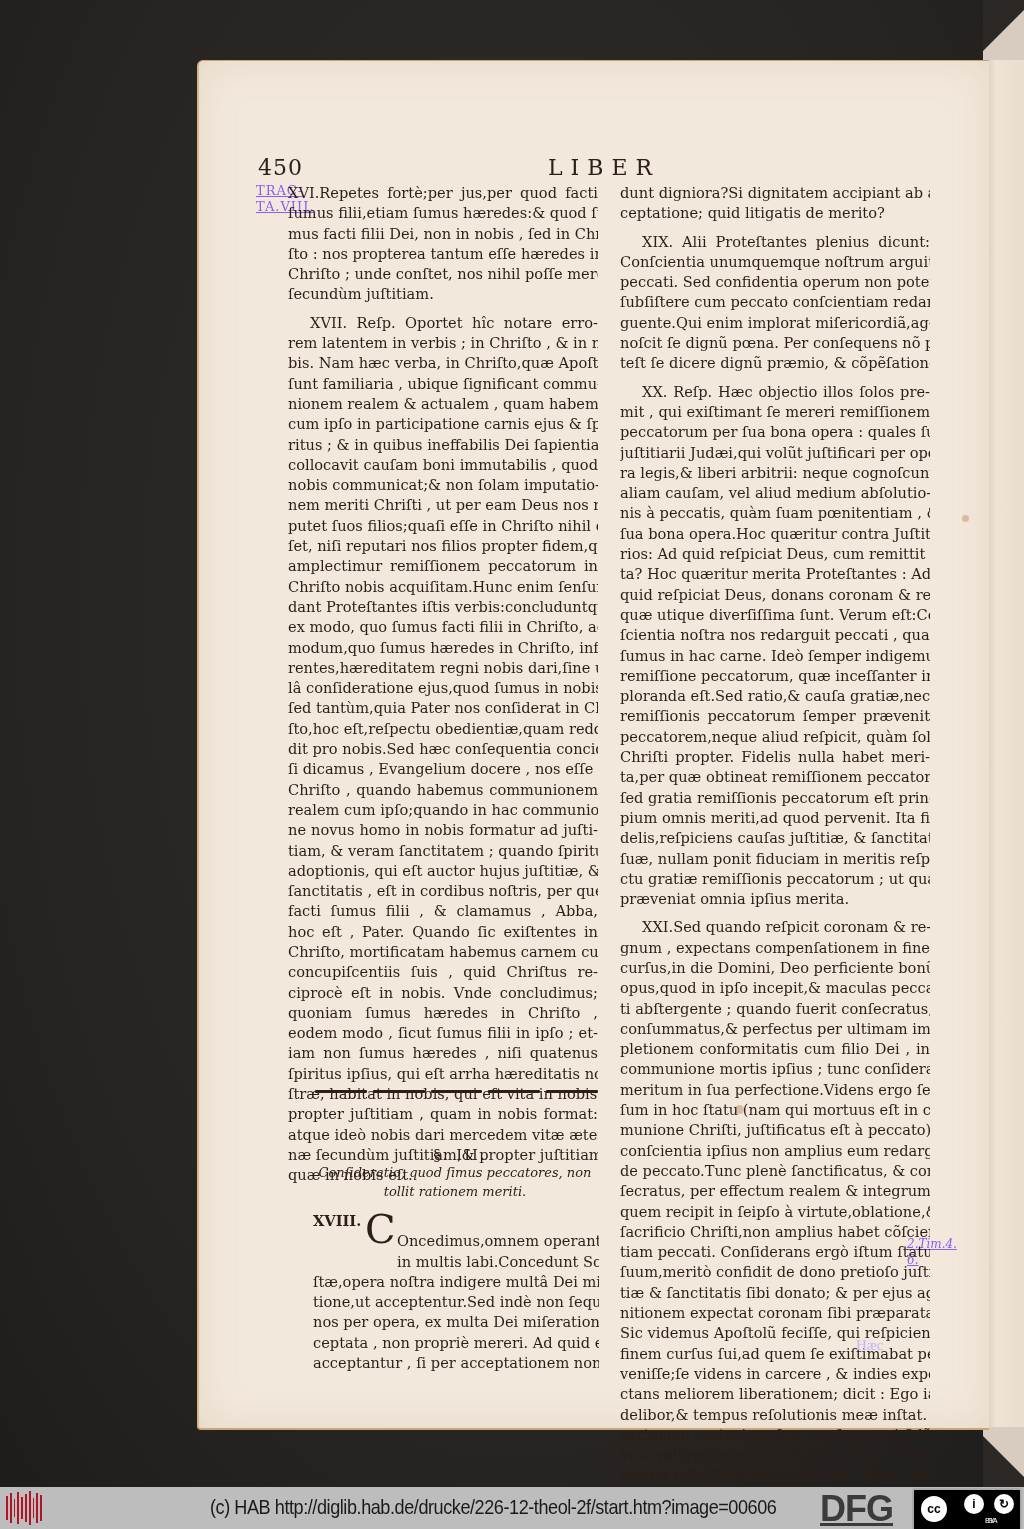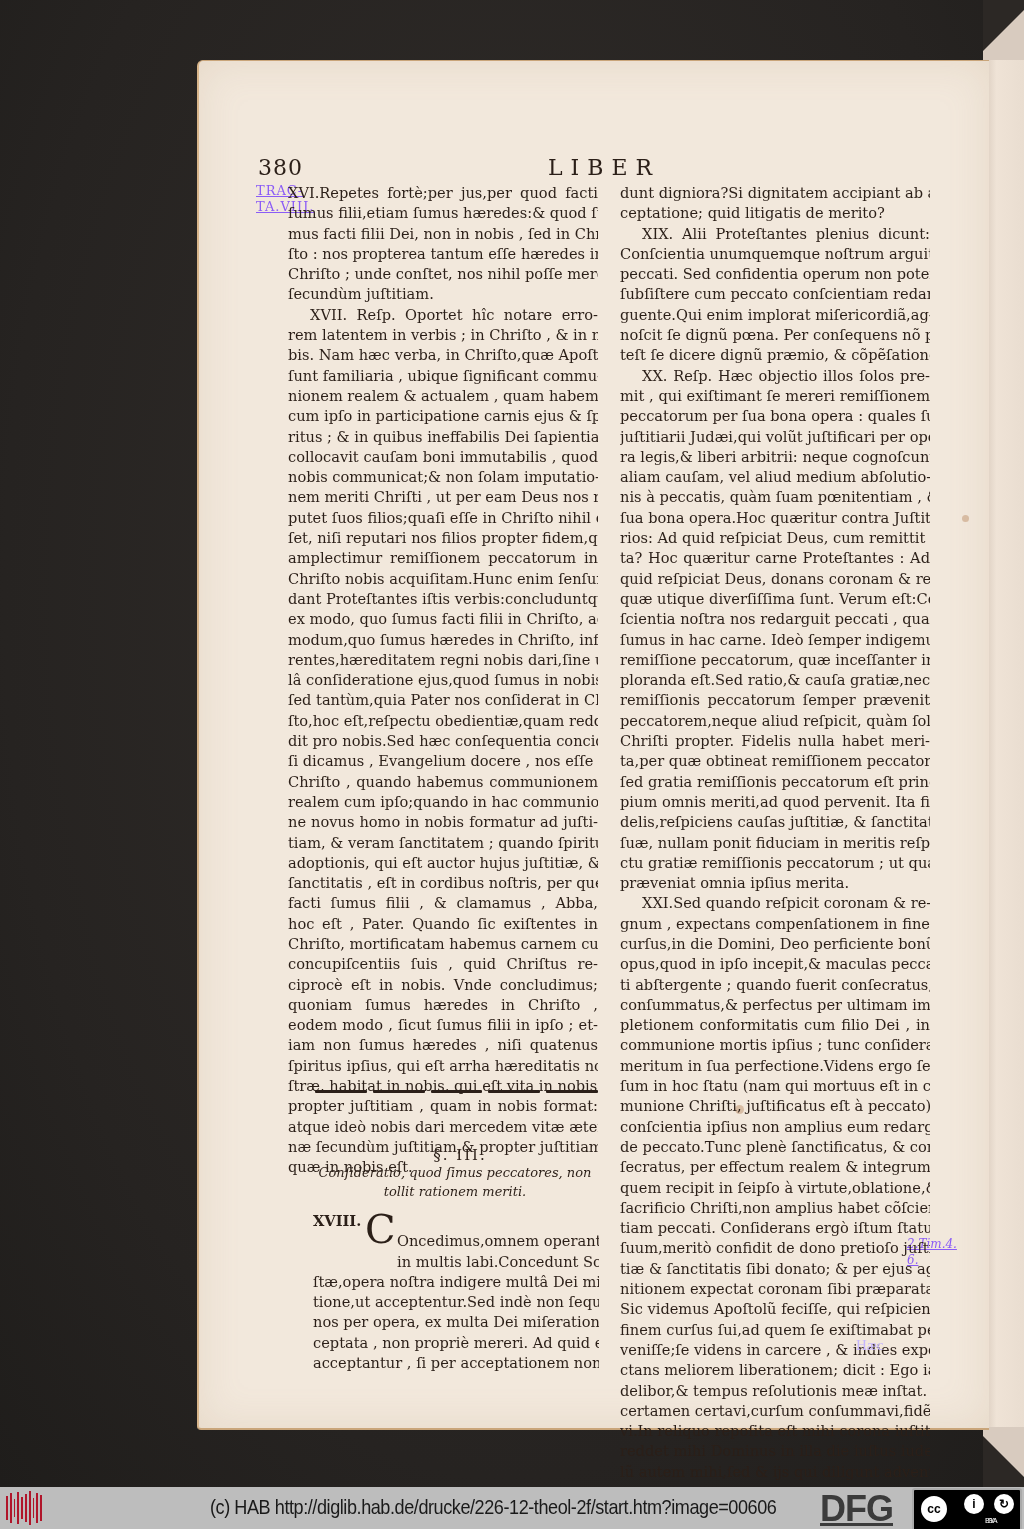--- a/index.html
+++ b/index.html
@@ -53,21 +53,21 @@
 
   .col {
     position:absolute; width:310px;
     font-size:14.6px; line-height:20.3px; color:#2b1f18;
     text-align:justify;
   }
   .col-left { left:288px; top:183px; }
   .col-right { left:620px; top:183px; }
   .col .line { display:block; white-space:nowrap; text-align-last:justify; overflow:hidden; }
   .col .line.last { text-align-last:left; }
-  .col .indent { padding-left:22px; }
+  .col .indent { padding-left:22px;margin-top:8px; }
 
   .rule-row {
     position:absolute; left:315px; top:1090px; width:283px; height:4px;
     display:flex; gap:6px;
   }
   .rule-row span { flex:1; height:3px; background:#2b1f18; border-radius:1px; }
 
   .section-mark {
     position:absolute; left:420px; top:1122px; width:80px; text-align:center;
     font-size:15px; color:#2b1f18; letter-spacing:2px;margin-top:24px;
@@ -137,21 +137,21 @@
 
 <div class="scan-bg"></div>
 <div class="fold-shadow-top"></div>
 <div class="fold"></div>
 <div class="fold-shadow-bottom"></div>
 
 <div class="page"></div>
 <div class="stain" style="left:962px;top:515px;width:7px;height:7px;"></div>
 <div class="stain" style="left:735px;top:1105px;width:9px;height:9px;"></div>
 
-<div class="folio">380</div>
+<div class="folio">450</div>
 <div class="liber">LIBER</div>
 
 <div class="margin-note margin-tract">
   <div>TRAC-</div>
   <div>TA.VIII.</div>
 </div>
 <div class="margin-note margin-tim">
   <div>2.Tim.4.</div>
   <div>6.</div>
 </div>
@@ -244,21 +244,21 @@
     <span class="line last">teſt ſe dicere dignũ præmio, &amp; cõpẽſatione.</span>
     <span class="line indent">XX. Reſp. Hæc objectio illos ſolos pre-</span>
     <span class="line">mit , qui exiſtimant ſe mereri remiſſionem</span>
     <span class="line">peccatorum per ſua bona opera : quales ſunt</span>
     <span class="line">juſtitiarii Judæi,qui volũt juſtificari per ope-</span>
     <span class="line">ra legis,&amp; liberi arbitrii: neque cognoſcunt</span>
     <span class="line">aliam cauſam, vel aliud medium abſolutio-</span>
     <span class="line">nis à peccatis, quàm ſuam pœnitentiam , &amp;</span>
     <span class="line">ſua bona opera.Hoc quæritur contra Juſtitia-</span>
     <span class="line">rios: Ad quid reſpiciat Deus, cum remittit pecca-</span>
-    <span class="line">ta? Hoc quæritur carne Proteſtantes : Ad</span>
+    <span class="line">ta? Hoc quæritur merita Proteſtantes : Ad</span>
     <span class="line">quid reſpiciat Deus, donans coronam &amp; regnum?</span>
     <span class="line">quæ utique diverſiſſima ſunt. Verum eſt:Con-</span>
     <span class="line">ſcientia noſtra nos redarguit peccati , quamdiu</span>
     <span class="line">ſumus in hac carne. Ideò ſemper indigemus</span>
     <span class="line">remiſſione peccatorum, quæ inceſſanter im-</span>
     <span class="line">ploranda eſt.Sed ratio,&amp; cauſa gratiæ,necnõ</span>
     <span class="line">remiſſionis peccatorum ſemper prævenit</span>
     <span class="line">peccatorem,neque aliud reſpicit, quàm ſolũ</span>
     <span class="line">Chriſti propter. Fidelis nulla habet meri-</span>
     <span class="line">ta,per quæ obtineat remiſſionem peccatorũ:</span>

